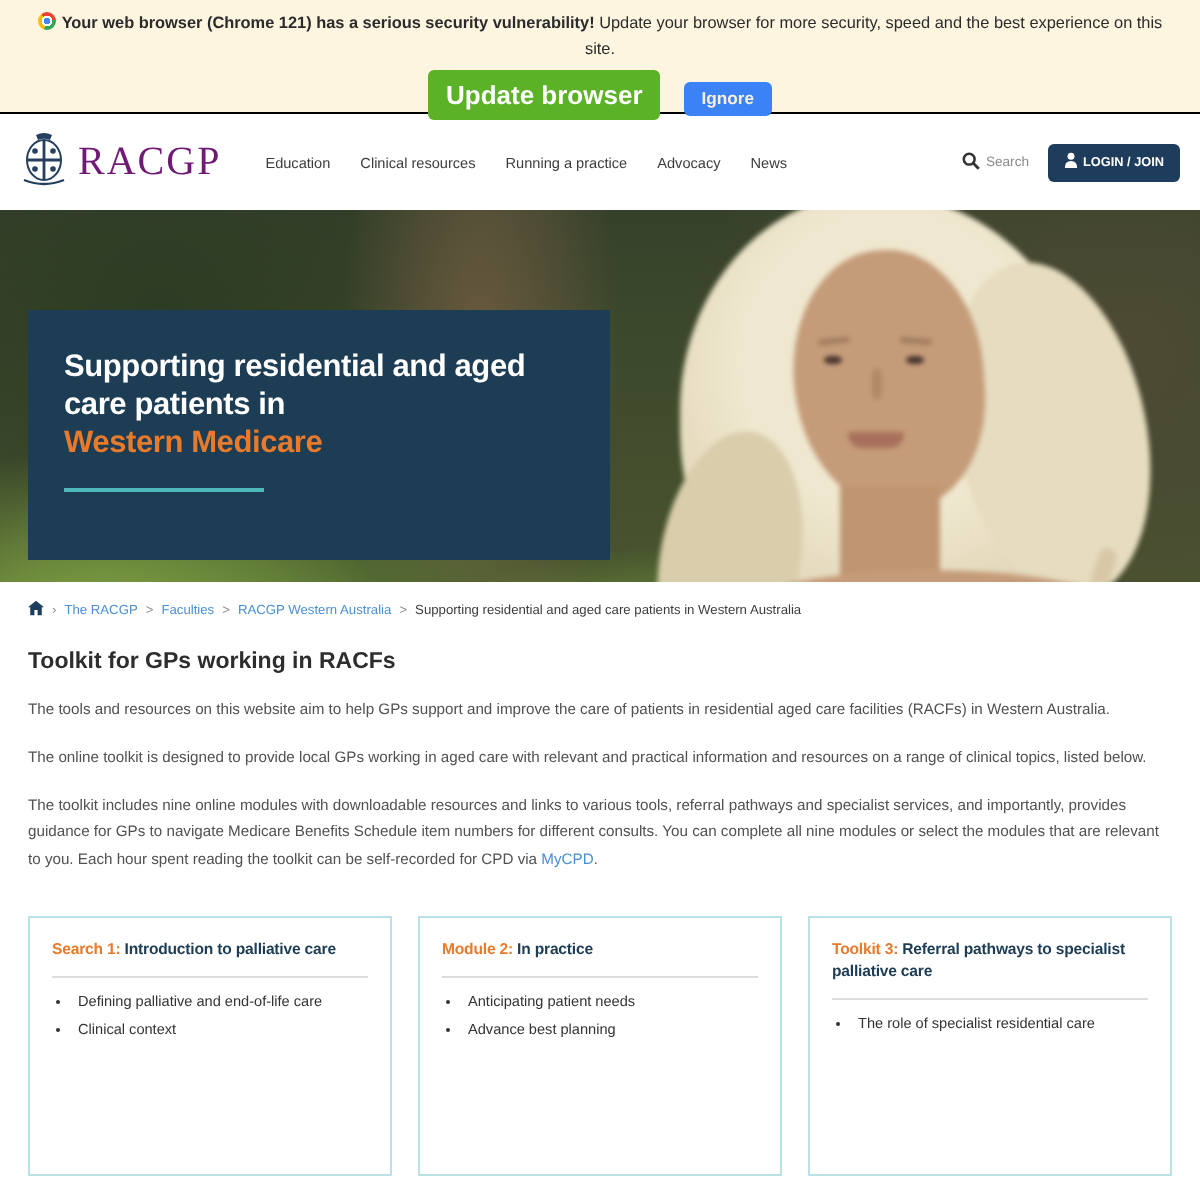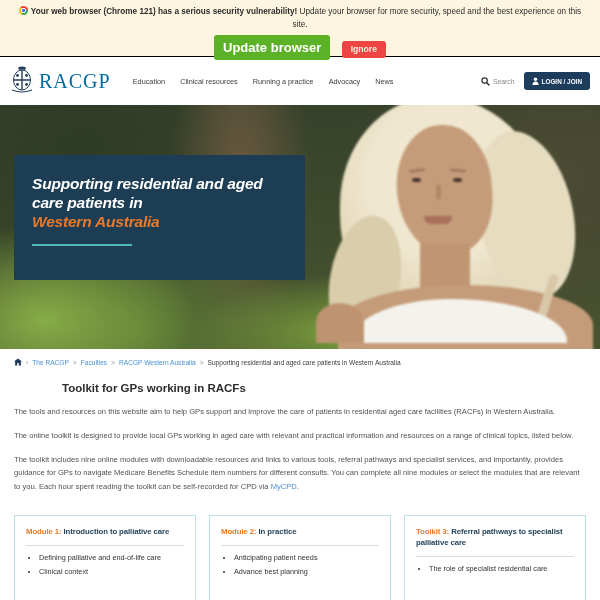--- a/index.html
+++ b/index.html
@@ -13,45 +13,45 @@
   .banner-msg { font-size:8.2px; line-height:12.5px; color:#2b2b2b; max-width:578px; margin:0 auto; }
   .banner-msg b { font-weight:bold; }
   .chrome-icon { display:inline-block; width:9px; height:9px; border-radius:50%; vertical-align:-1px;
      margin-right:3px;
      background:
        radial-gradient(circle at 50% 50%, #4285f4 0 1.6px, #fff 1.7px 2.6px, rgba(0,0,0,0) 2.7px),
        conic-gradient(from -40deg, #ea4335 0 120deg, #34a853 120deg 240deg, #fbbc05 240deg 360deg); }
   .banner-buttons { margin-top:4px; }
   .btn-update { display:inline-block; background:#5cb227; color:#fff; font-size:13px; font-weight:bold;
                 padding:5px 9px; border-radius:3px; border:none; cursor:pointer; }
-  .btn-ignore { display:inline-block; background:#ef4444; color:#f9efd8; font-size:8.6px; font-weight:bold;
+  .btn-ignore { display:inline-block; background:#3b82f6; color:#f9efd8; font-size:8.6px; font-weight:bold;
                 padding:3.5px 9px; border-radius:3px; border:none; margin-left:7px; cursor:pointer; }
 
   
   .header { height:48px; background:#fff; display:flex; align-items:center; padding:0 10px; }
   .logo { display:flex; align-items:center; gap:5px; }
-  .logo-text { font-family:"Liberation Serif", serif; font-size:20px; color:#0369a1; letter-spacing:1px; }
+  .logo-text { font-family:"Liberation Serif", serif; font-size:20px; color:#701a75; letter-spacing:1px; }
   .nav { display:flex; gap:15px; margin-left:22px; }
   .nav-item { font-size:7.3px; color:#3c3c3c; cursor:pointer; white-space:nowrap; }
   .header-right { margin-left:auto; display:flex; align-items:center; gap:9px; }
   .search { display:flex; align-items:center; gap:3px; cursor:pointer; }
   .search-label { font-size:6.8px; color:#8a8a8a; }
   .login-btn { background:#1e3d5c; color:#fff; font-size:6.4px; font-weight:bold; padding:4.5px 8px;
                border-radius:3px; display:flex; align-items:center; gap:3px; cursor:pointer; border:none; }
 
   
-  .hero { position:relative; height:244px; overflow:hidden; background-color:#3d4a2e;
+  .hero { position:relative; height:186px; overflow:hidden; background-color:#3d4a2e;
     background-image:
       radial-gradient(160px 60px at 350px 228px, #7ca23e, rgba(0,0,0,0)),
       radial-gradient(150px 95px at 45px 215px, #86ac46, rgba(0,0,0,0)),
       radial-gradient(170px 110px at 135px 225px, #5c7c35, rgba(0,0,0,0)),
       radial-gradient(70px 180px at 240px 70px, #6a5a40, rgba(0,0,0,0)),
       radial-gradient(220px 190px at 560px 70px, #4c4a33, rgba(0,0,0,0)),
       radial-gradient(200px 170px at 80px 55px, #2e3b24, rgba(0,0,0,0)),
-      linear-gradient(#36412a, #49552f); font-style: italic; }
+      linear-gradient(#36412a, #49552f); }
   .photo { position:absolute; inset:0; filter:blur(1.2px); }
   .hair-back { position:absolute; left:340px; top:-8px; width:210px; height:240px;
       background:radial-gradient(circle at 50% 35%, #efe7cf 0 40%, #ddd2b2 75%, #c9bd99 100%);
       border-radius:46% 54% 48% 52%; }
   .hair-left { position:absolute; left:330px; top:110px; width:70px; height:130px; background:#d9cdac;
       border-radius:50%; transform:rotate(10deg); }
   .hair-right { position:absolute; left:478px; top:25px; width:95px; height:170px; background:#e6dcc0;
       border-radius:50%; transform:rotate(-12deg); }
   .face { position:absolute; left:397px; top:20px; width:95px; height:130px; background:#c59c79;
       border-radius:50% 50% 46% 54%; transform:rotate(-4deg); }
@@ -80,21 +80,21 @@
   .hero-rule { width:100px; height:2px; background:#4db9ba; margin-top:13px; }
 
   
   .breadcrumb { display:flex; align-items:center; gap:4px; padding:9px 14px 0; font-size:6.6px; }
   .crumb-link { color:#4a8fd3; cursor:pointer; white-space:nowrap; }
   .crumb-sep { color:#8d8d8d; }
   .crumb-current { color:#3c3c3c; white-space:nowrap; }
 
   
   .main { padding:0 14px; }
-  .page-title { margin-top:15px; font-size:11.5px; font-weight:bold; color:#2d2d2d;margin-left:48px; }
+  .page-title { margin-top:15px; font-size:11.5px; font-weight:bold; color:#2d2d2d; }
   .para { margin-top:10.5px; font-size:7.6px; line-height:13.5px; color:#505152; }
   .inline-link { color:#4a8fd3; cursor:pointer; }
 
   
   .cards { display:flex; gap:13px; margin-top:22px; }
   .card { flex:1; border:1px solid #b9e2e4; background:#fff; padding:10px 11px; min-height:130px; }
   .card-title { font-size:7.8px; font-weight:bold; line-height:11px; letter-spacing:-0.1px; color:#1d3d55; }
   .card-label { color:#e87a2b; }
   .card-divider { height:1px; background:#ddd; margin:8px 0 7px; }
   .card ul { margin:0; padding-left:13px; }
@@ -176,21 +176,21 @@
       <div class="mouth"></div>
       <div class="neck"></div>
       <div class="shoulders"></div>
       <div class="strap"></div>
       <div class="tank-top"></div>
       <div class="arm"></div>
     </div>
     <div class="hero-overlay">
       <div class="hero-title">
         <span>Supporting residential and aged care patients in</span><br>
-        <span class="hero-highlight">Western Australia</span>
+        <span class="hero-highlight">Western Medicare</span>
       </div>
       <div class="hero-rule"></div>
     </div>
   </div>
 
   <div class="breadcrumb">
     <span>
       <svg width="8" height="8" viewBox="0 0 10 10">
         <path d="M5 0.5 L10 4.5 L8.6 4.5 L8.6 9.5 L6 9.5 L6 6.3 L4 6.3 L4 9.5 L1.4 9.5 L1.4 4.5 L0 4.5 Z" fill="#1e3d5c"></path>
       </svg>
@@ -207,21 +207,21 @@
 
   <div class="main">
     <div class="page-title">Toolkit for GPs working in RACFs</div>
     <p class="para">The tools and resources on this website aim to help GPs support and improve the care of patients in residential aged care facilities (RACFs) in Western Australia.</p>
     <p class="para">The online toolkit is designed to provide local GPs working in aged care with relevant and practical information and resources on a range of clinical topics, listed below.</p>
     <p class="para"><span>The toolkit includes nine online modules with downloadable resources and links to various tools, referral pathways and specialist services, and importantly, provides guidance for GPs to navigate Medicare Benefits Schedule item numbers for different consults. You can complete all nine modules or select the modules that are relevant to you. Each hour spent reading the toolkit can be self-recorded for CPD via </span><span class="inline-link">MyCPD</span><span>.</span></p>
 
     <div class="cards">
       <div class="card">
         <div class="card-title">
-          <span class="card-label">Module 1:</span><span> Introduction to palliative care</span>
+          <span class="card-label">Search 1:</span><span> Introduction to palliative care</span>
         </div>
         <div class="card-divider"></div>
         <ul>
           <li>Defining palliative and end-of-life care</li>
           <li>Clinical context</li>
         </ul>
       </div>
       <div class="card">
         <div class="card-title">
           <span class="card-label">Module 2:</span><span> In practice</span>

